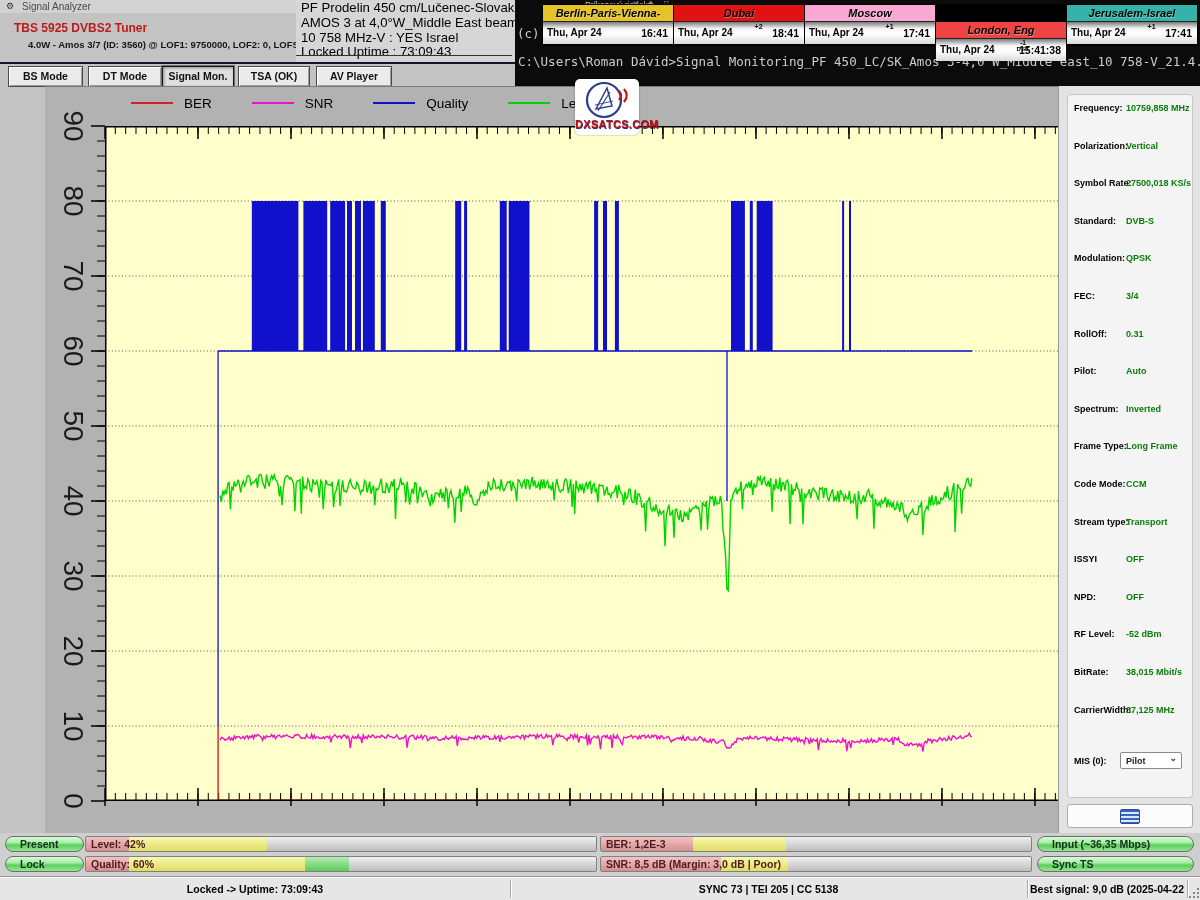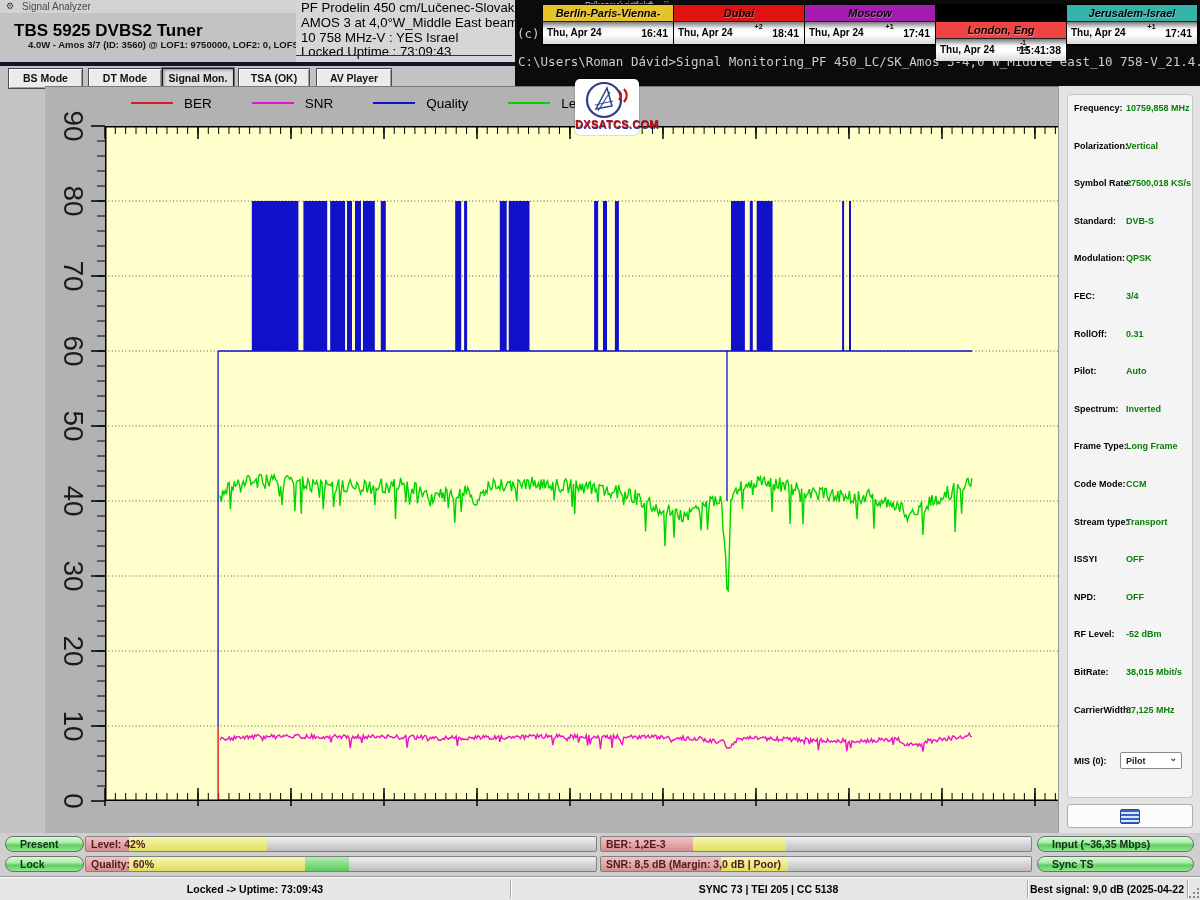--- a/index.html
+++ b/index.html
@@ -2,21 +2,21 @@
 <html><head>
 <meta charset="utf-8">
 <style>
   html,body{margin:0;padding:0;width:1200px;height:900px;overflow:hidden;
     font-family:"Liberation Sans",sans-serif;background:#c3c3c3;position:relative;}
   
   .titlebar{position:absolute;left:0;top:0;width:296px;height:13px;background:#d2d2d2;}
   .appicon{position:absolute;left:6px;top:1px;font-size:9px;line-height:10px;color:#333;}
   .apptitle{position:absolute;left:22px;top:1px;font-size:10px;color:#4a4a4a;}
   
-  .tunername{position:absolute;left:14px;top:21px;font-size:17px;font-weight:bold;color:#000000;text-align:center;}
+  .tunername{position:absolute;left:14px;top:21px;font-size:12px;font-weight:bold;color:#b91c1c;text-align:center;}
   .tunersub{position:absolute;left:28px;top:39px;font-size:9.5px;font-weight:bold;color:#151515;}
   
   .infopanel{position:absolute;left:296px;top:0;width:219px;height:62px;background:#d6d6d6;}
   #infoblock{position:absolute;left:5px;top:1px;}
   .infoline{font-size:13.2px;line-height:14.8px;color:#000;white-space:nowrap;}
   .strike{position:absolute;left:0px;top:55px;width:216px;height:1px;background:#333;}
   
   .console{position:absolute;left:515px;top:0;width:685px;height:86px;background:#0b0b0b;z-index:5;}
   .console-title{position:absolute;left:70px;top:0px;font-size:8.5px;color:#c8c8c8;}
   .console-controls{position:absolute;left:117px;top:0px;font-size:7px;color:#9a9a9a;letter-spacing:4px;}
@@ -39,21 +39,21 @@
   .coff .coffnum{display:block;font-size:6.5px;line-height:6px;text-align:center;}
   .coff .cofflbl{display:block;font-size:6px;line-height:6px;letter-spacing:0.3px;}
   
   .logo{position:absolute;left:575px;top:79px;width:64px;height:56px;background:#fff;
      border-radius:5px;z-index:30;box-shadow:0 0 2px rgba(0,0,0,.4);text-align:center;}
   .logosvg{display:block;margin:1px auto 0 auto;}
   .logotext{font-size:11px;font-weight:bold;color:#c40f0f;letter-spacing:0.3px;
      text-shadow:0.5px 0.5px 0 #24307c;line-height:9px;}
   
   .tabstrip{position:absolute;left:0;top:62px;width:515px;height:24px;background:#c3c3c3;
-     border-top:4px solid #0f172a;}
+     border-top:2px solid #0f172a;}
   .tab{position:absolute;top:2px;height:19px;line-height:19px;text-align:center;
      background:#ebebeb;border:1px solid #4a4a4a;font-size:10.5px;font-weight:bold;color:#111;
      box-shadow:inset 1px 1px 0 #ffffff, inset -1px -1px 0 #9d9d9d;cursor:pointer;}
   .tab.active{background:#dfdfdf;border:1px solid #1a1a1a;
      box-shadow:inset 1px 1px 3px #8d8d8d, 0 0 0 1px #6c6c6c;}
   
   .chartregion{position:absolute;left:0;top:86px;width:1058px;height:747px;background:#b2b2b2;
      border-top:1px solid #7a7a7a;margin-left:45px;}
   .legend{position:absolute;left:86px;top:5px;height:22px;display:flex;gap:40px;align-items:center;}
   .litem{display:flex;align-items:center;gap:11px;}
@@ -142,21 +142,21 @@
     </div>
     <div class="ccell">
       <div class="chead" style="background: rgb(225, 18, 18);">Dubai</div>
       <div class="cbody">
         <span class="cdate">Thu, Apr 24</span>
         <span class="coff">+2</span>
         <span class="ctime">18:41</span>
       </div>
     </div>
     <div class="ccell">
-      <div class="chead" style="background: #a21caf;">Moscow</div>
+      <div class="chead" style="background: #f9a8d4;">Moscow</div>
       <div class="cbody">
         <span class="cdate">Thu, Apr 24</span>
         <span class="coff">+1</span>
         <span class="ctime">17:41</span>
       </div>
     </div>
     <div class="ccell">
       <div class="chead" style="background: #ef4444; margin-top: 17px;">London, Eng</div>
       <div class="cbody">
         <span class="cdate">Thu, Apr 24</span>

